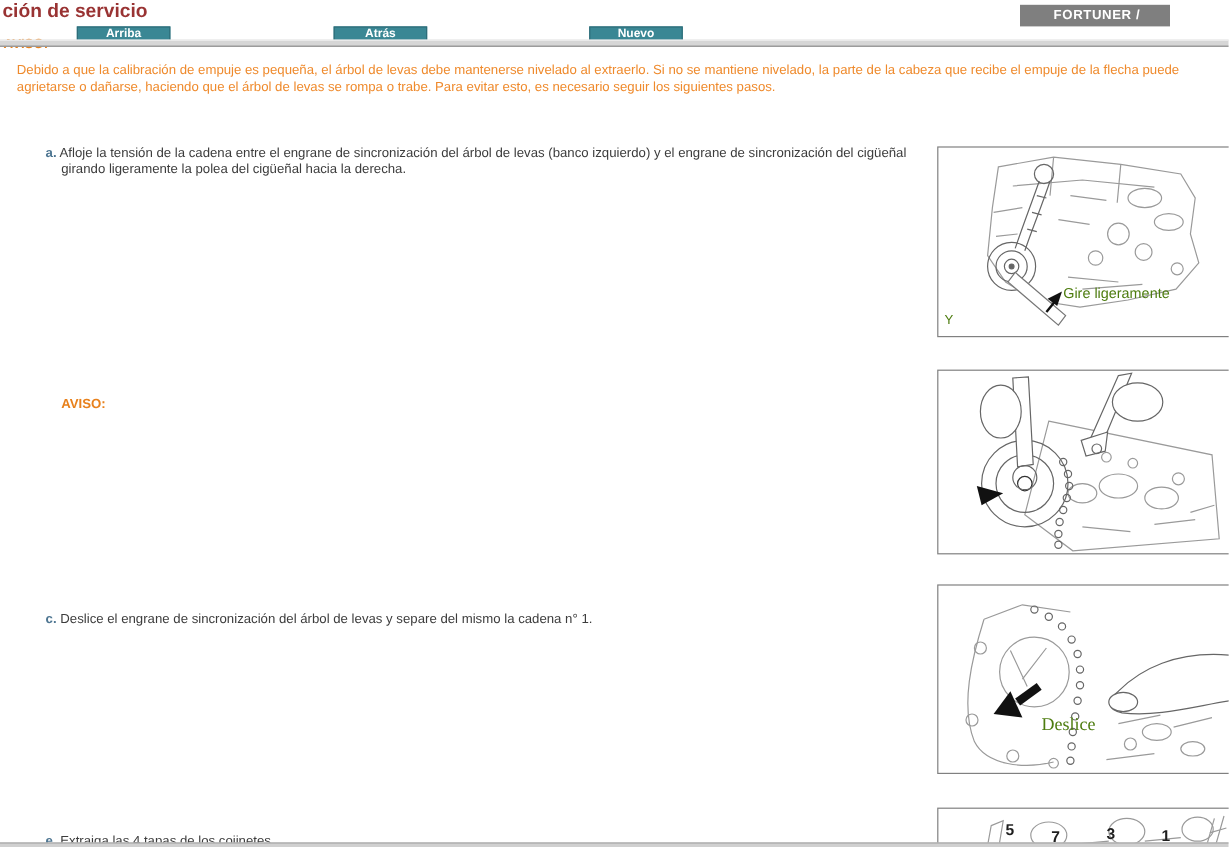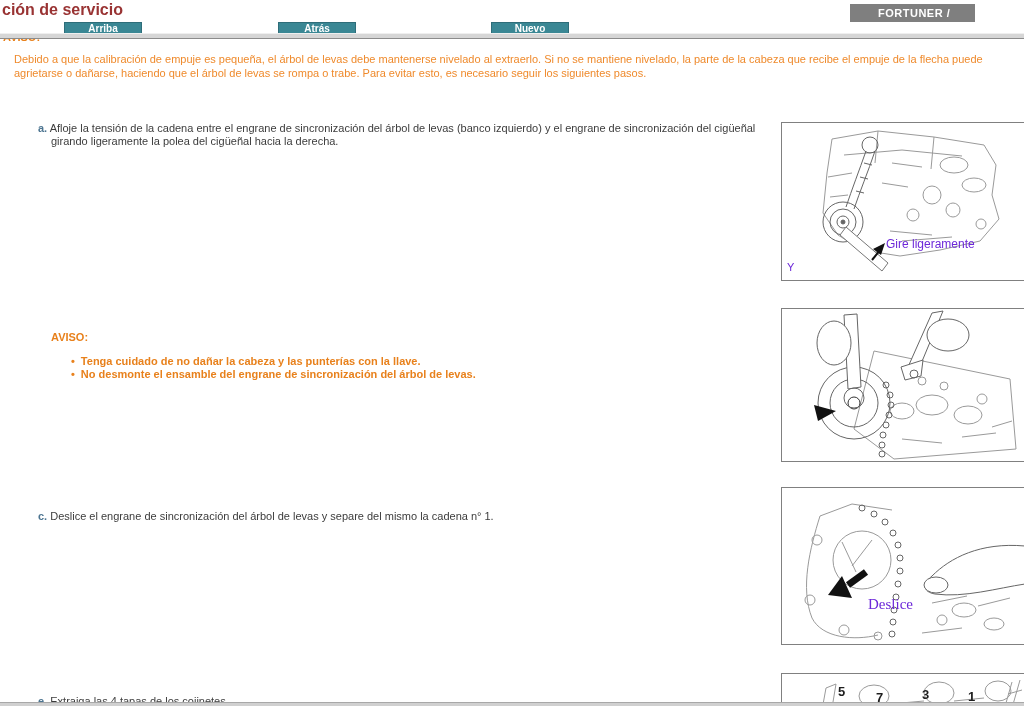--- a/index.html
+++ b/index.html
@@ -37,21 +37,21 @@
   .bullet-row::before { content:"\2022"; margin-right:6px; }
   .bullet-1 { top:355px; }
   .bullet-2 { top:368px; }
 
   
   .figure { position:absolute; left:781px; width:245px; border:1px solid #808080; background:#ffffff; box-sizing:content-box; overflow:hidden; }
   .fig-a { top:122px; height:157px; }
   .fig-b { top:308px; height:152px; }
   .fig-c { top:487px; height:156px; }
   .fig-d { top:673px; height:60px; }
-  .fig-label { position:absolute; font-size:12px; color:#6d28d9; white-space:nowrap; }
+  .fig-label { position:absolute; font-size:12px; color:#4d7c0f; white-space:nowrap; }
   .fig-a-callout { left:104px; top:114px; }
   .fig-a-corner { left:5px; top:138px; font-size:11px; }
   .fig-c-callout { left:86px; top:108px; font-size:15px;font-family:Liberation Serif, serif; }
   .fig-num { position:absolute; font-size:13px; color:#1e1e1e; font-weight:bold; }
   .num-5 { left:56px; top:10px; }
   .num-7 { left:94px; top:16px; }
   .num-3 { left:140px; top:13px; }
   .num-1 { left:186px; top:15px; }
 
   .bottom-strip { position:absolute; left:0; top:702px; width:1024px; height:4px; background:#d0d0d0; border-top:1px solid #a8a8a8; }
@@ -69,22 +69,20 @@
   <div class="nav-btn btn-nuevo">Nuevo</div>
   <div class="vehicle-badge">FORTUNER /</div>
   <div class="divider"></div>
 
   <div class="notice-label">AVISO:</div>
   <div class="notice-text">Debido a que la calibración de empuje es pequeña, el árbol de levas debe mantenerse nivelado al extraerlo. Si no se mantiene nivelado, la parte de la cabeza que recibe el empuje de la flecha puede agrietarse o dañarse, haciendo que el árbol de levas se rompa o trabe. Para evitar esto, es necesario seguir los siguientes pasos.</div>
 
   <div class="step step-a"><span class="step-letter">a.</span> <span>Afloje la tensión de la cadena entre el engrane de sincronización del árbol de levas (banco izquierdo) y el engrane de sincronización del cigüeñal girando ligeramente la polea del cigüeñal hacia la derecha.</span></div>
 
   <div class="sub-notice-label">AVISO:</div>
-  <div class="bullet-row bullet-1">Tenga cuidado de no dañar la cabeza y las punterías con la llave.</div>
-  <div class="bullet-row bullet-2">No desmonte el ensamble del engrane de sincronización del árbol de levas.</div>
 
   <div class="step step-c"><span class="step-letter">c.</span> <span>Deslice el engrane de sincronización del árbol de levas y separe del mismo la cadena n° 1.</span></div>
 
 
   <div class="step step-e"><span class="step-letter">e.</span> <span>Extraiga las 4 tapas de los cojinetes</span></div>
 
   <div class="figure fig-a">
     <svg viewBox="0 0 243 155" width="243" height="155">
       <g stroke="#9a9a9a" fill="none" stroke-width="1">
         <path d="M50 16 L96 8 L152 14 L202 22 L214 42 L210 72 L217 96 L198 118 L158 127 L118 133 L80 127 L56 112 L41 90 L45 50 Z"></path>

